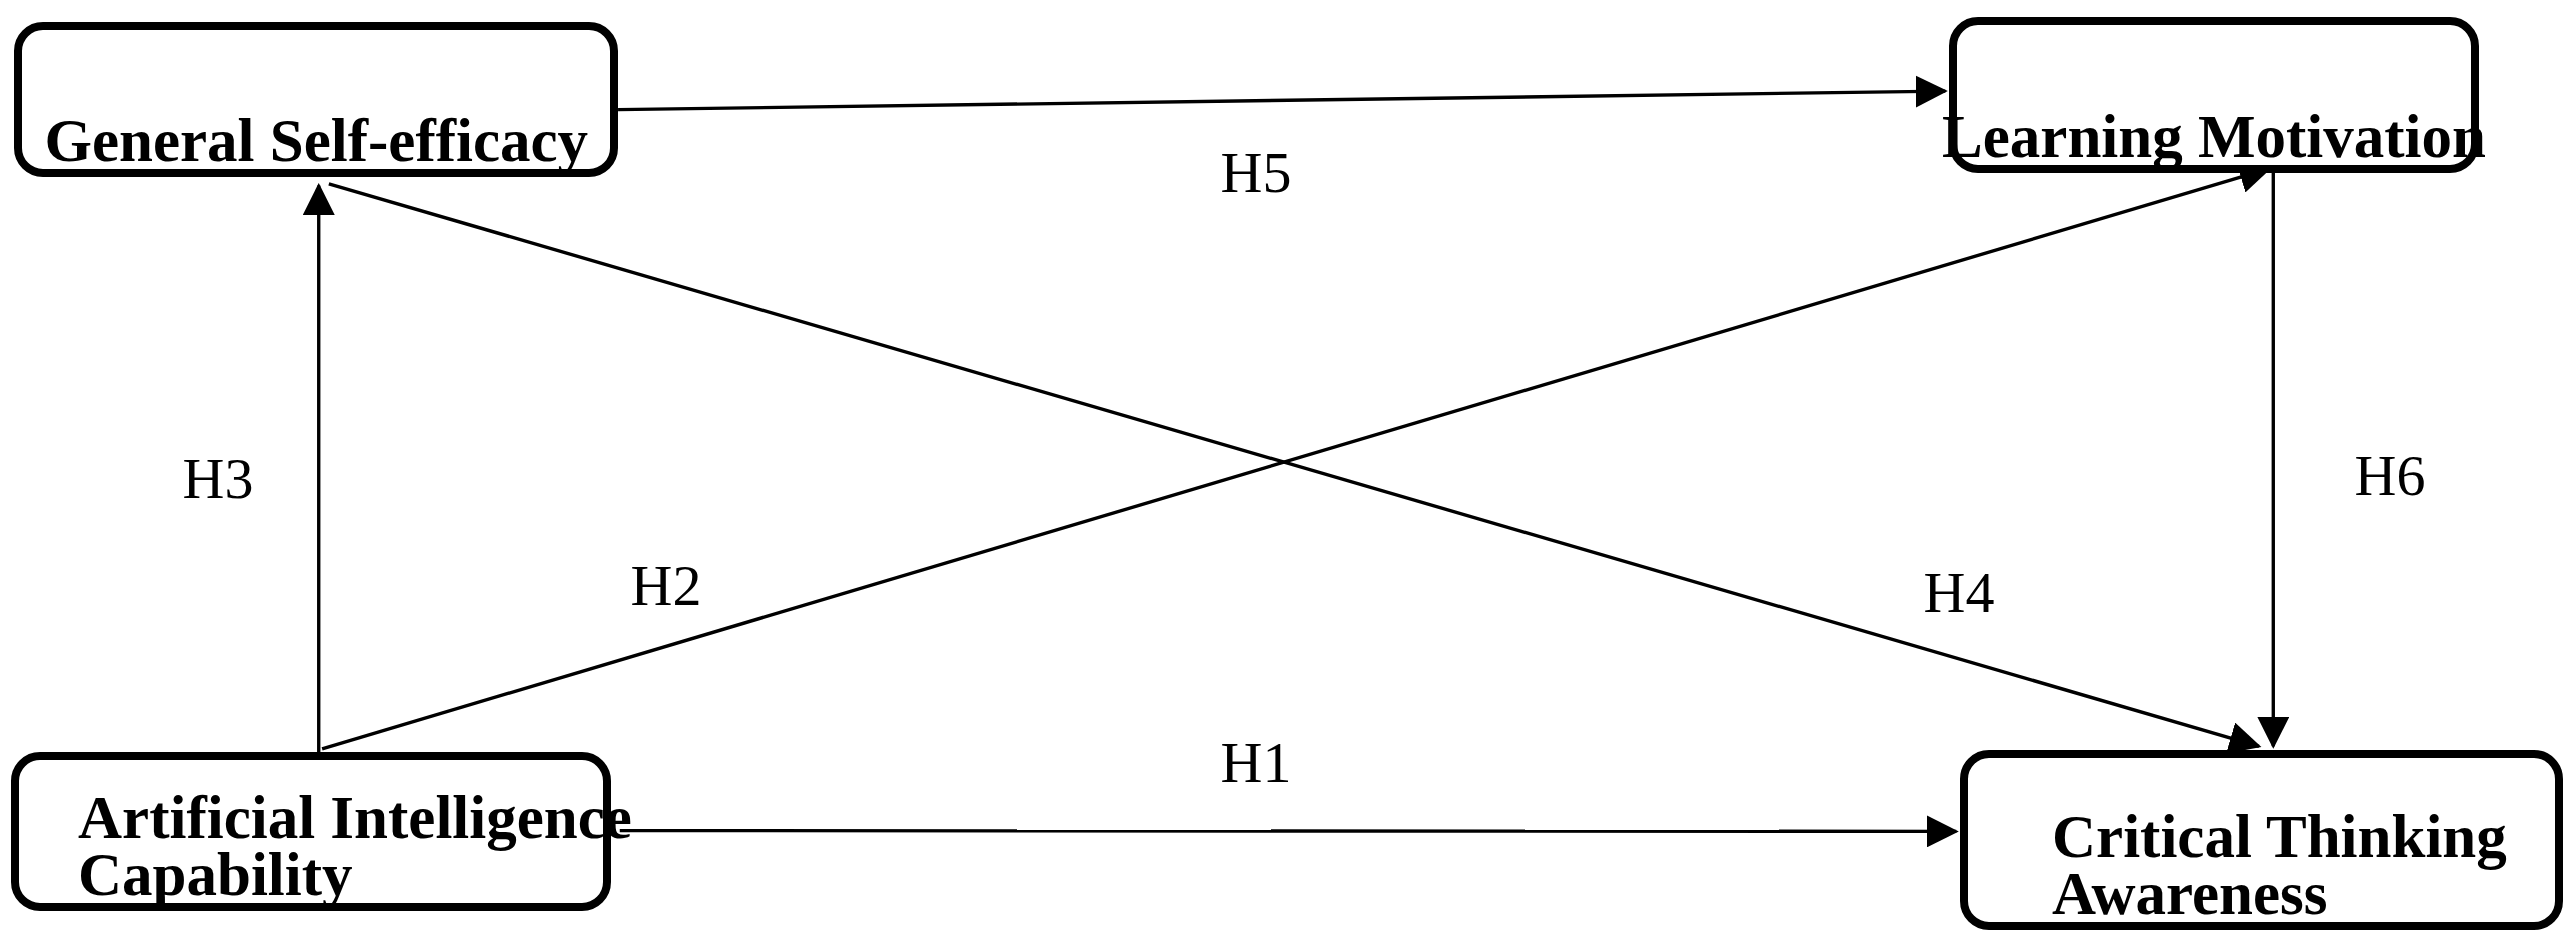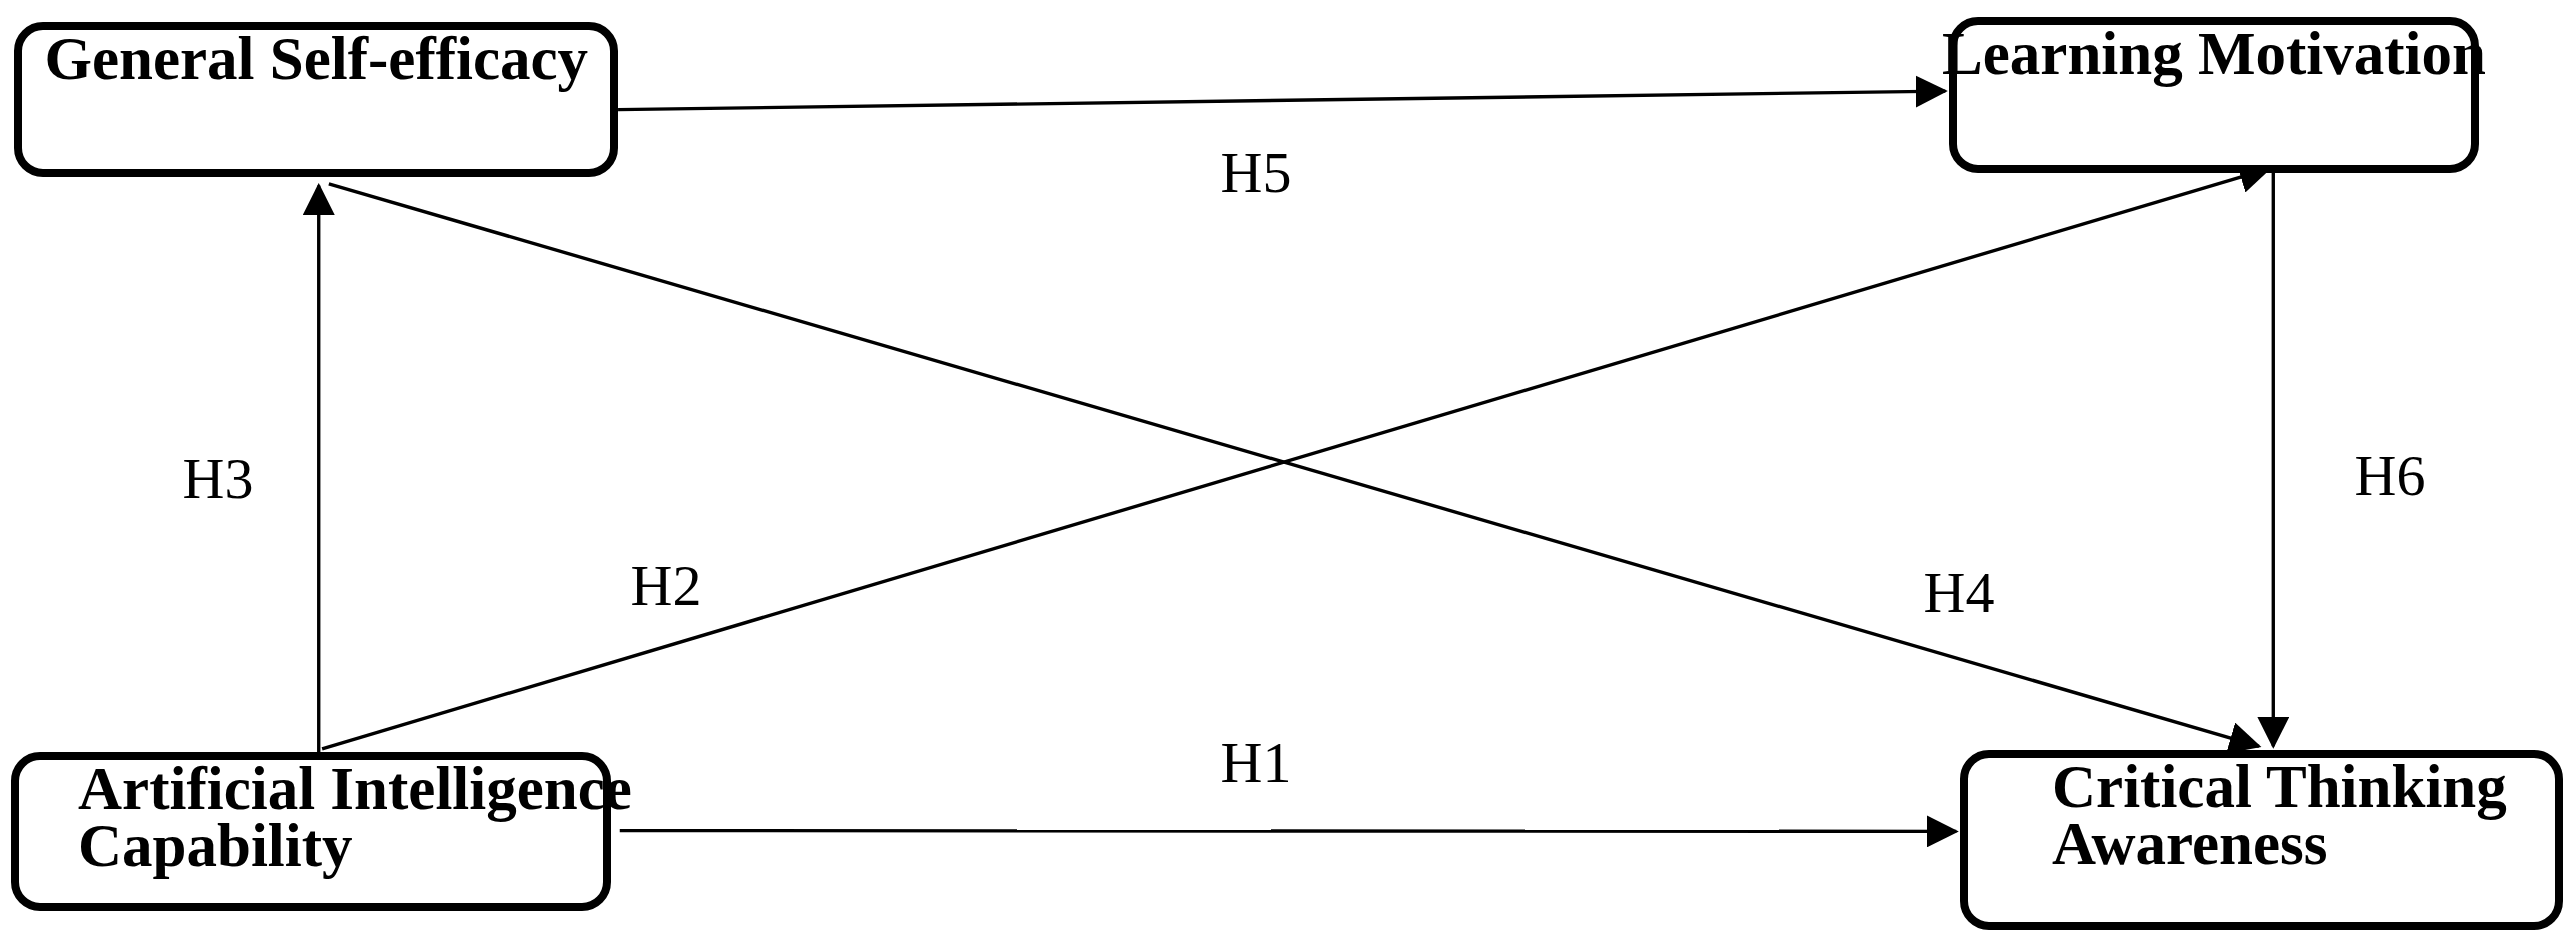--- a/index.html
+++ b/index.html
@@ -30,21 +30,21 @@
     fill: none;
   }
   .node {
     position: absolute;
     box-sizing: border-box;
     background: #ffffff;
     border: 8.4px solid #000000;
     border-radius: 29px;
     display: flex;
     flex-direction: column;
-    justify-content: flex-start;
+    justify-content: flex-end;
     font-weight: bold;
     font-size: 61px;
     line-height: 57px;
     letter-spacing: 0px;
   }
   .node.center-text {
     align-items: center;
     text-align: center;
   }
   .node.left-text {

